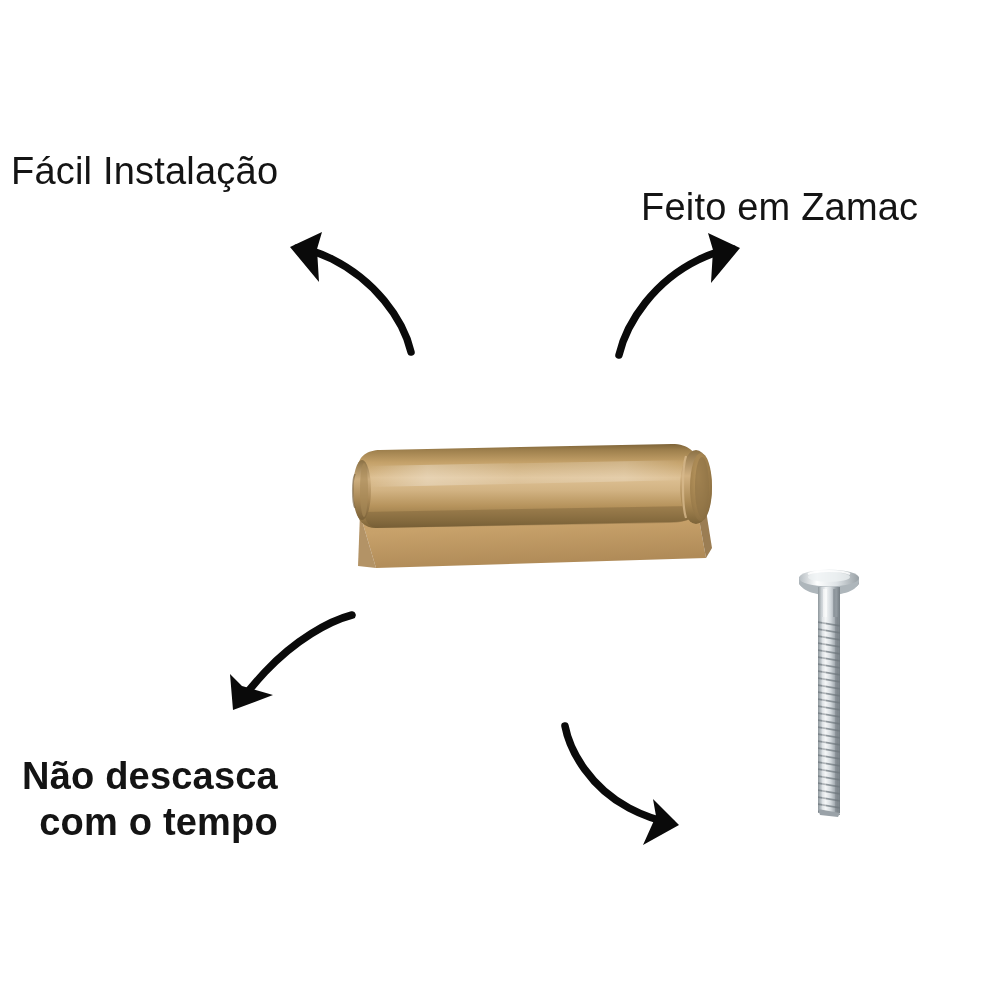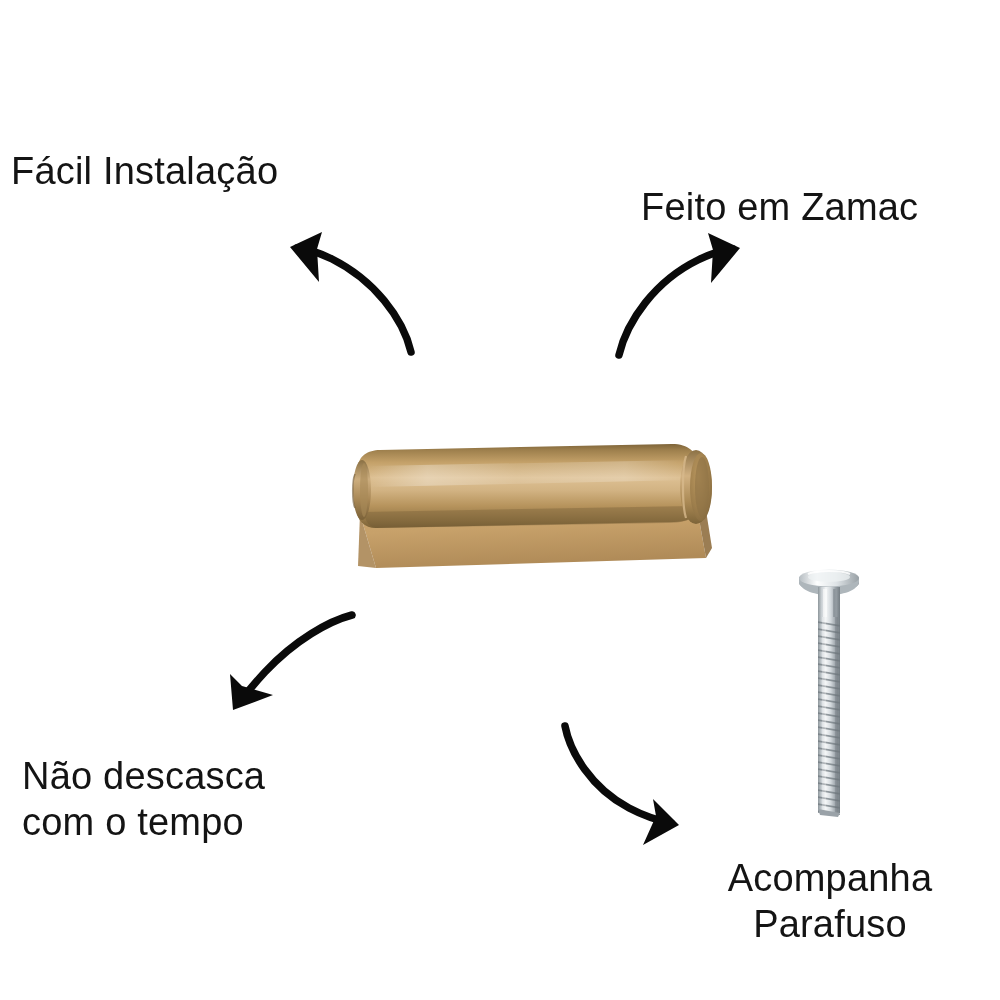--- a/index.html
+++ b/index.html
@@ -27,21 +27,21 @@
     font-family: "Liberation Sans", sans-serif;
     font-weight: 400;
     font-size: 38px;
     line-height: 1.22;
     letter-spacing: 0.2px;
     white-space: pre-line;
     color: #141414;
   }
   #label-facil      { left: 11px;  top: 148px; text-align: left; }
   #label-zamac      { left: 641px; top: 184px; text-align: left; }
-  #label-descasca   { left: 22px;  top: 753px; text-align: left; }
+  #label-descasca   { left: 22px;  top: 753px; text-align: right; font-weight: bold; }
   #label-parafuso   { left: 690px; top: 855px; width: 280px; text-align: center; }
 
   
   .arrow-svg {
     position: absolute;
     overflow: visible;
   }
   #arrow-tl { left: 270px; top: 222px; }
   #arrow-tr { left: 588px; top: 222px; }
   #arrow-bl { left: 203px; top: 598px; }
@@ -70,22 +70,20 @@
 
 <div id="stage">
 
   <div class="label" id="label-facil">Fácil Instalação</div>
 
   <div class="label" id="label-zamac">Feito em Zamac</div>
 
   <div class="label" id="label-descasca">Não descasca
 com o tempo</div>
 
-  <div class="label" id="label-parafuso">Acompanha
-Parafuso</div>
 
   <svg class="arrow-svg" id="arrow-tl" width="175" height="135" viewBox="0 0 175 135">
     <path d="M141 130 C 133 96, 104 58, 62 37 C 48 30, 36 27, 27 26" fill="none" stroke="#0a0a0a" stroke-width="7.5" stroke-linecap="round"></path>
     <path d="M20 25 L 52 10 L 47 27 L 49 60 Z" fill="#0a0a0a"></path>
   </svg>
 
   <svg class="arrow-svg" id="arrow-tr" width="175" height="138" viewBox="0 0 175 138">
     <path d="M31 133 C 39 99, 67 59, 110 38 C 124 31, 136 28, 145 27" fill="none" stroke="#0a0a0a" stroke-width="7.5" stroke-linecap="round"></path>
     <path d="M152 26 L 120 11 L 125 28 L 123 61 Z" fill="#0a0a0a"></path>
   </svg>

